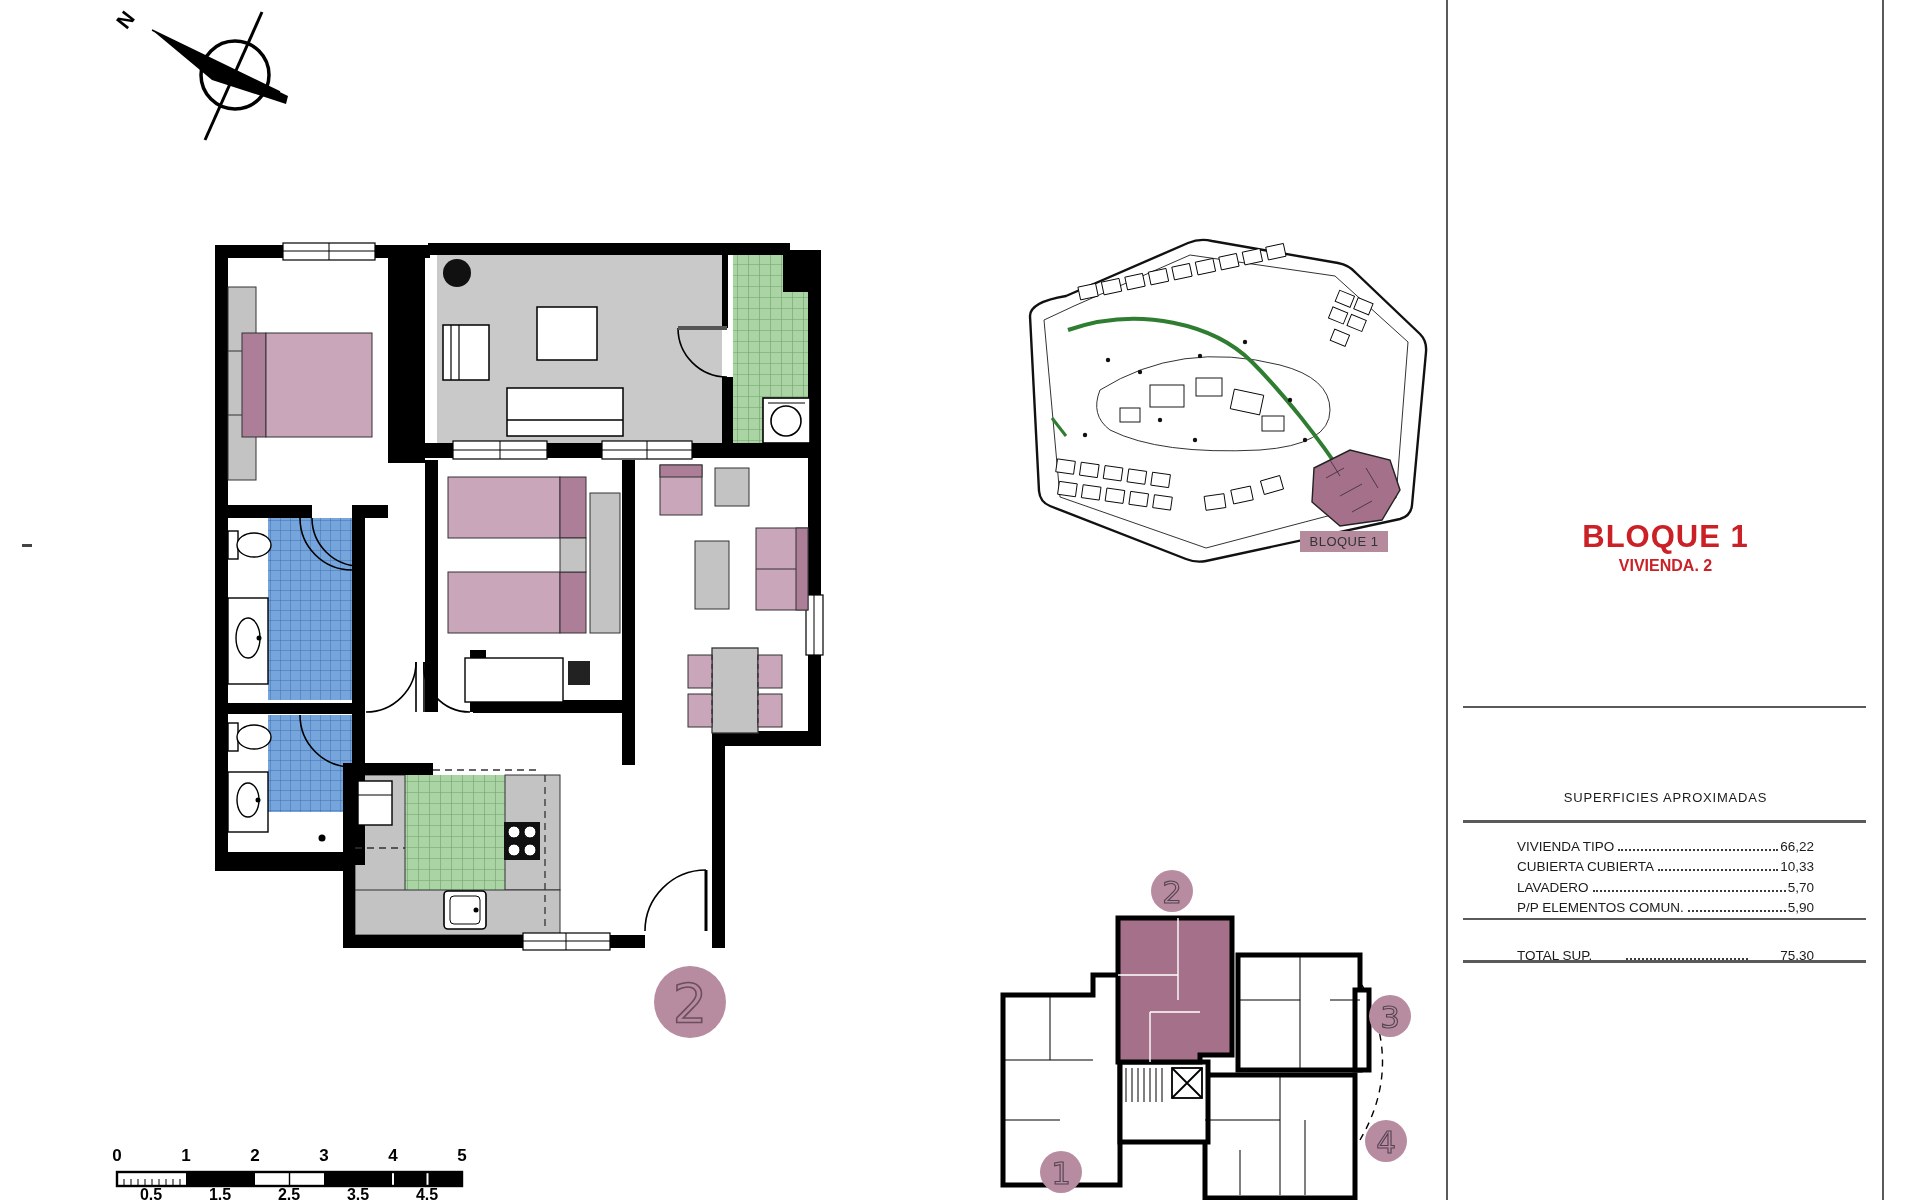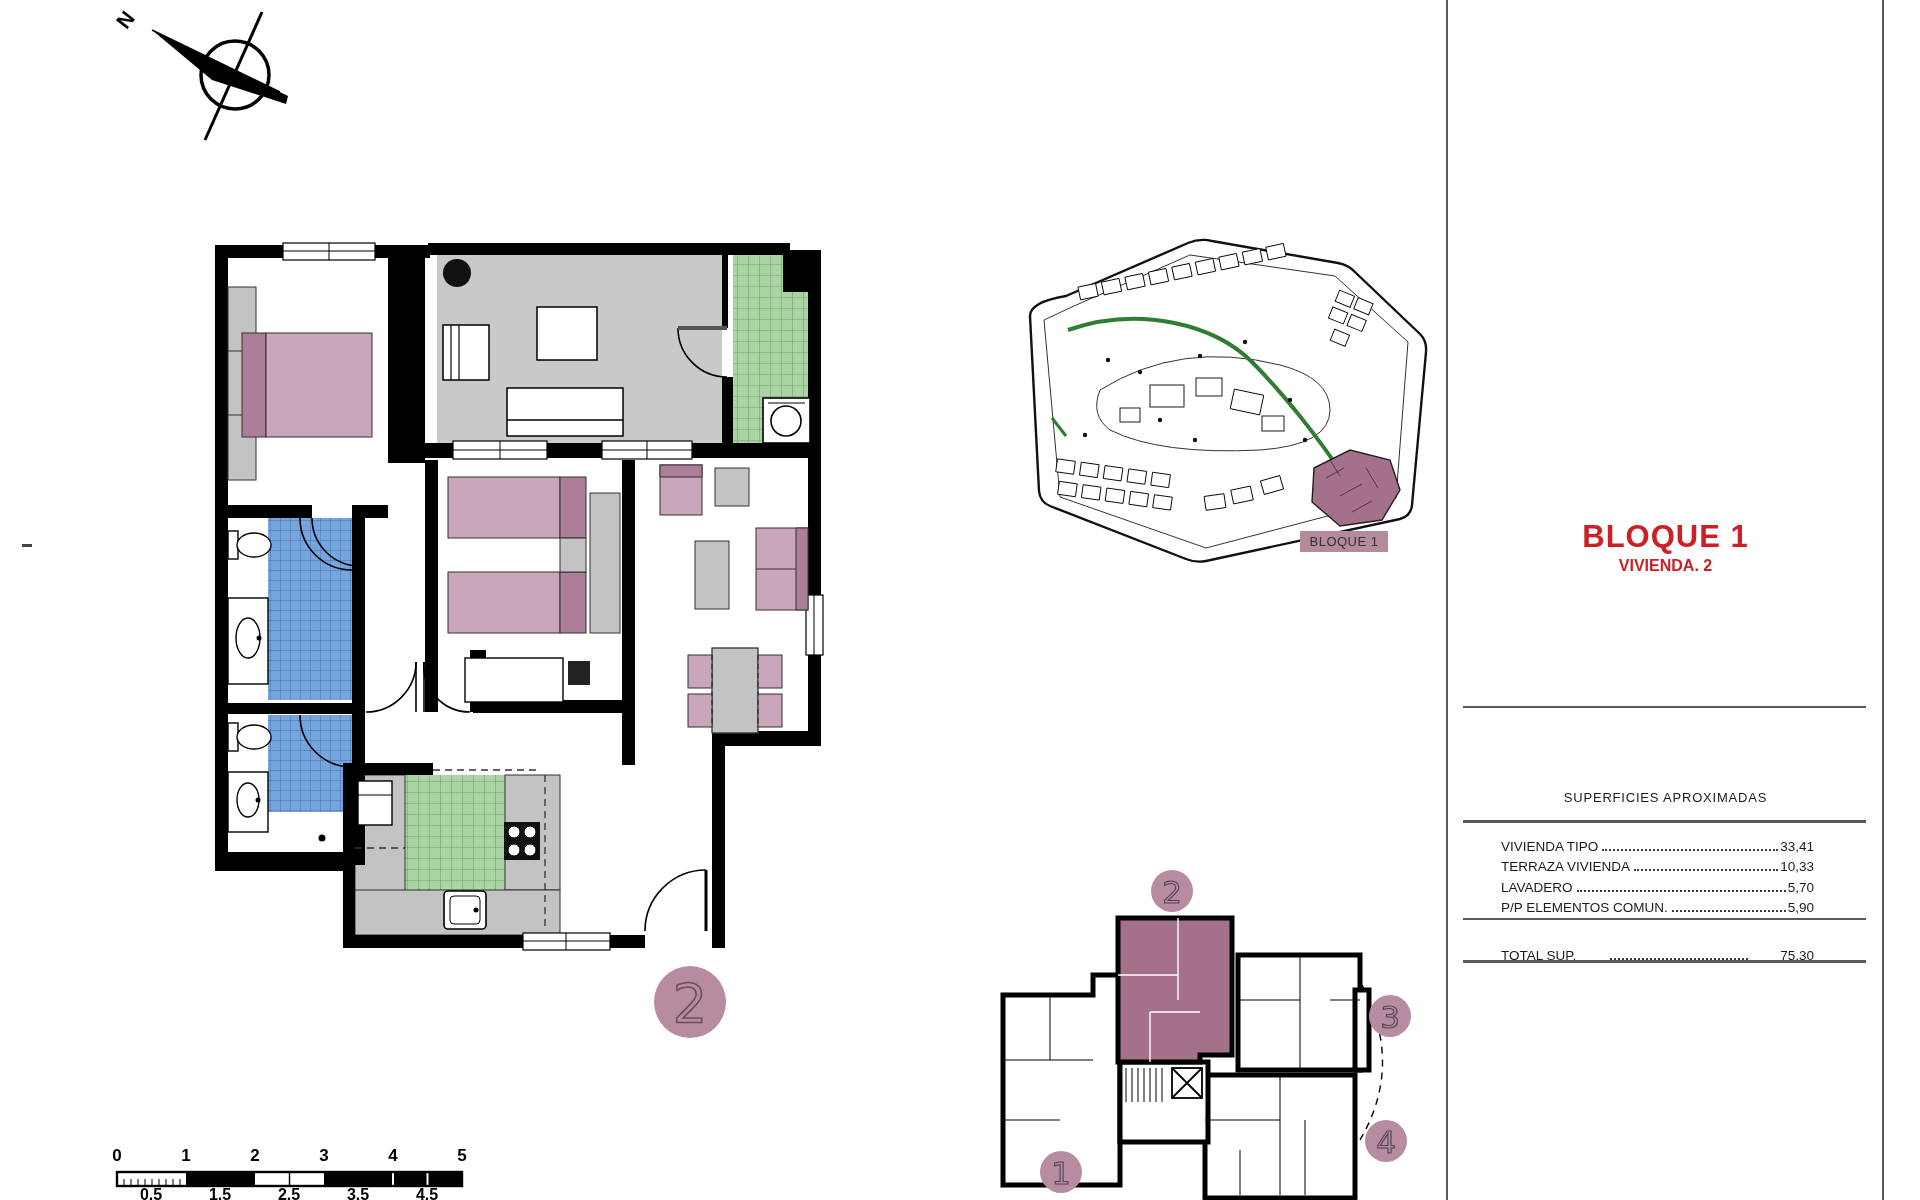--- a/index.html
+++ b/index.html
@@ -9,21 +9,21 @@
   
   .vline{position:absolute;top:0;width:2px;height:1200px;background:#5a5a5a;}
   .hrule{position:absolute;background:#5a5a5a;}
   #titleblock{position:absolute;left:1447px;top:520px;width:437px;text-align:center;
               color:var(--accent_red,#cb2026);}
   #titleblock .t1{font-size:31px;font-weight:bold;letter-spacing:1px;line-height:34px;}
   #titleblock .t2{font-size:20px;font-weight:bold;margin-top:18px;line-height:24px;}
   #titleblock .t3{font-size:16px;font-weight:bold;line-height:24px;}
   #areas{position:absolute;left:1447px;top:790px;width:437px;color:#1b1b1b;}
   #areas .hdr{text-align:center;font-size:13px;letter-spacing:.8px;margin-bottom:6px;}
-  #areas .rows{padding:14px 70px 0 54px;}
+  #areas .rows{padding:14px 70px 0 70px;}
   .arow{display:flex;align-items:flex-end;font-size:13.5px;height:20.5px;}
   .arow .lbl{white-space:nowrap;}
   .arow .dots{flex:1;border-bottom:2px dotted #3c3c3c;margin:0 2px 3px 4px;}
   .arow .val{white-space:nowrap;}
   .totrow{margin-top:12px;height:22px;gap:30px;}
   
   .snum{position:absolute;font-weight:bold;font-size:17px;color:#000;width:36px;text-align:center;}
   .snum2{position:absolute;font-weight:bold;font-size:16px;color:#000;width:40px;text-align:center;}
   
   #north-label{position:absolute;left:118px;top:8px;font-size:21px;font-weight:bold;color:#000;
@@ -373,24 +373,24 @@
 
   <div class="hrule" style="left:1463px;top:706px;width:403px;height:2px;"></div>
 
   <div id="areas">
     <div class="hdr">SUPERFICIES APROXIMADAS</div>
     <div class="hrule" style="left:16px;top:30px;width:403px;height:3px;position:absolute;"></div>
     <div class="rows" style="margin-top:14px;">
       <div class="arow">
         <span class="lbl">VIVIENDA TIPO</span>
         <span class="dots"></span>
-        <span class="val">33,41</span>
+        <span class="val">66,22</span>
       </div>
       <div class="arow">
-        <span class="lbl">TERRAZA VIVIENDA</span>
+        <span class="lbl">CUBIERTA CUBIERTA</span>
         <span class="dots"></span>
         <span class="val">10,33</span>
       </div>
       <div class="arow">
         <span class="lbl">LAVADERO</span>
         <span class="dots"></span>
         <span class="val">5,70</span>
       </div>
       <div class="arow">
         <span class="lbl">P/P ELEMENTOS COMUN.</span>

